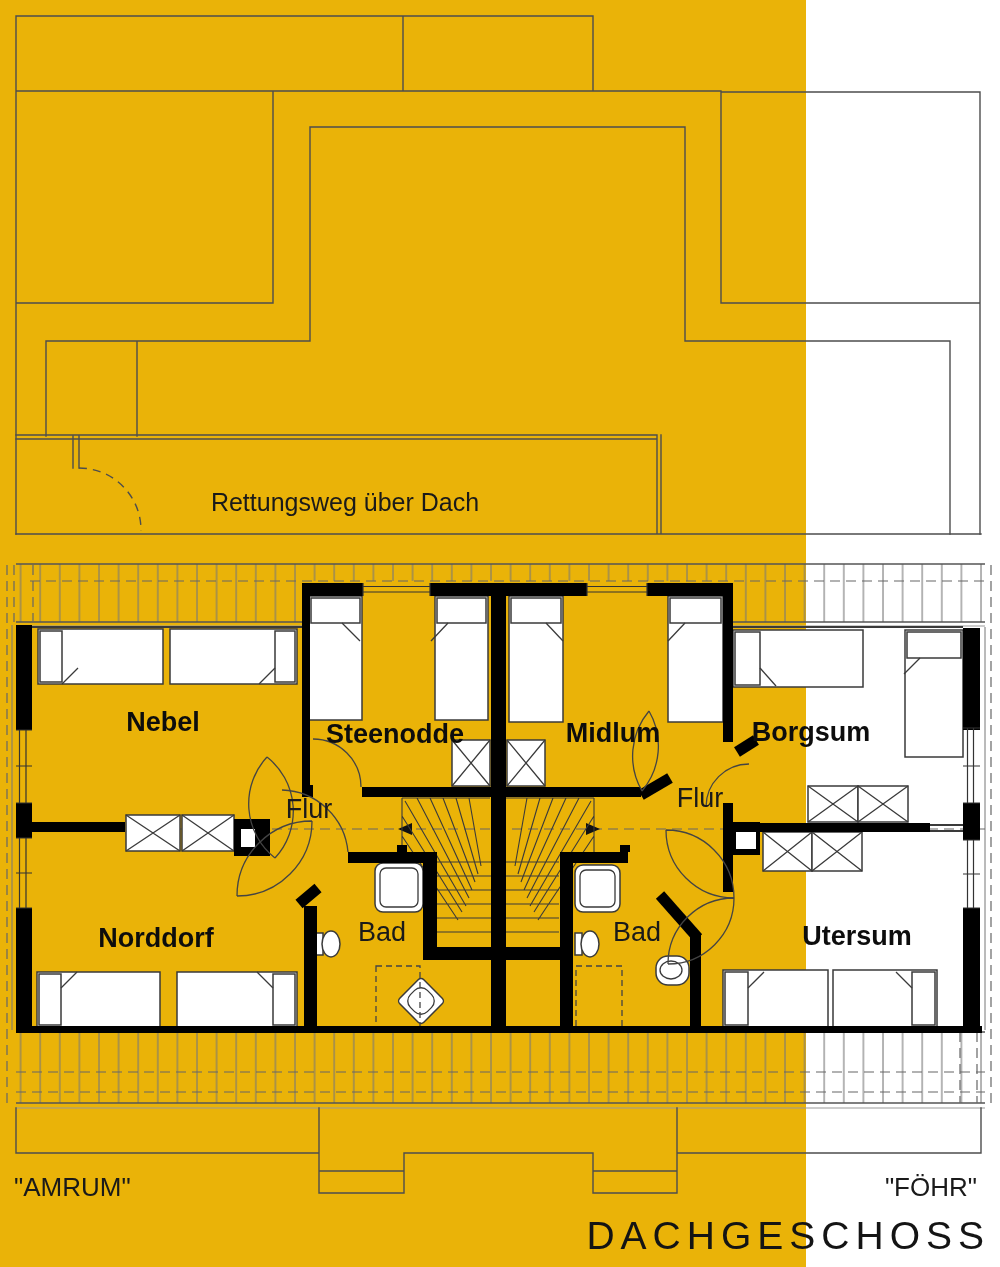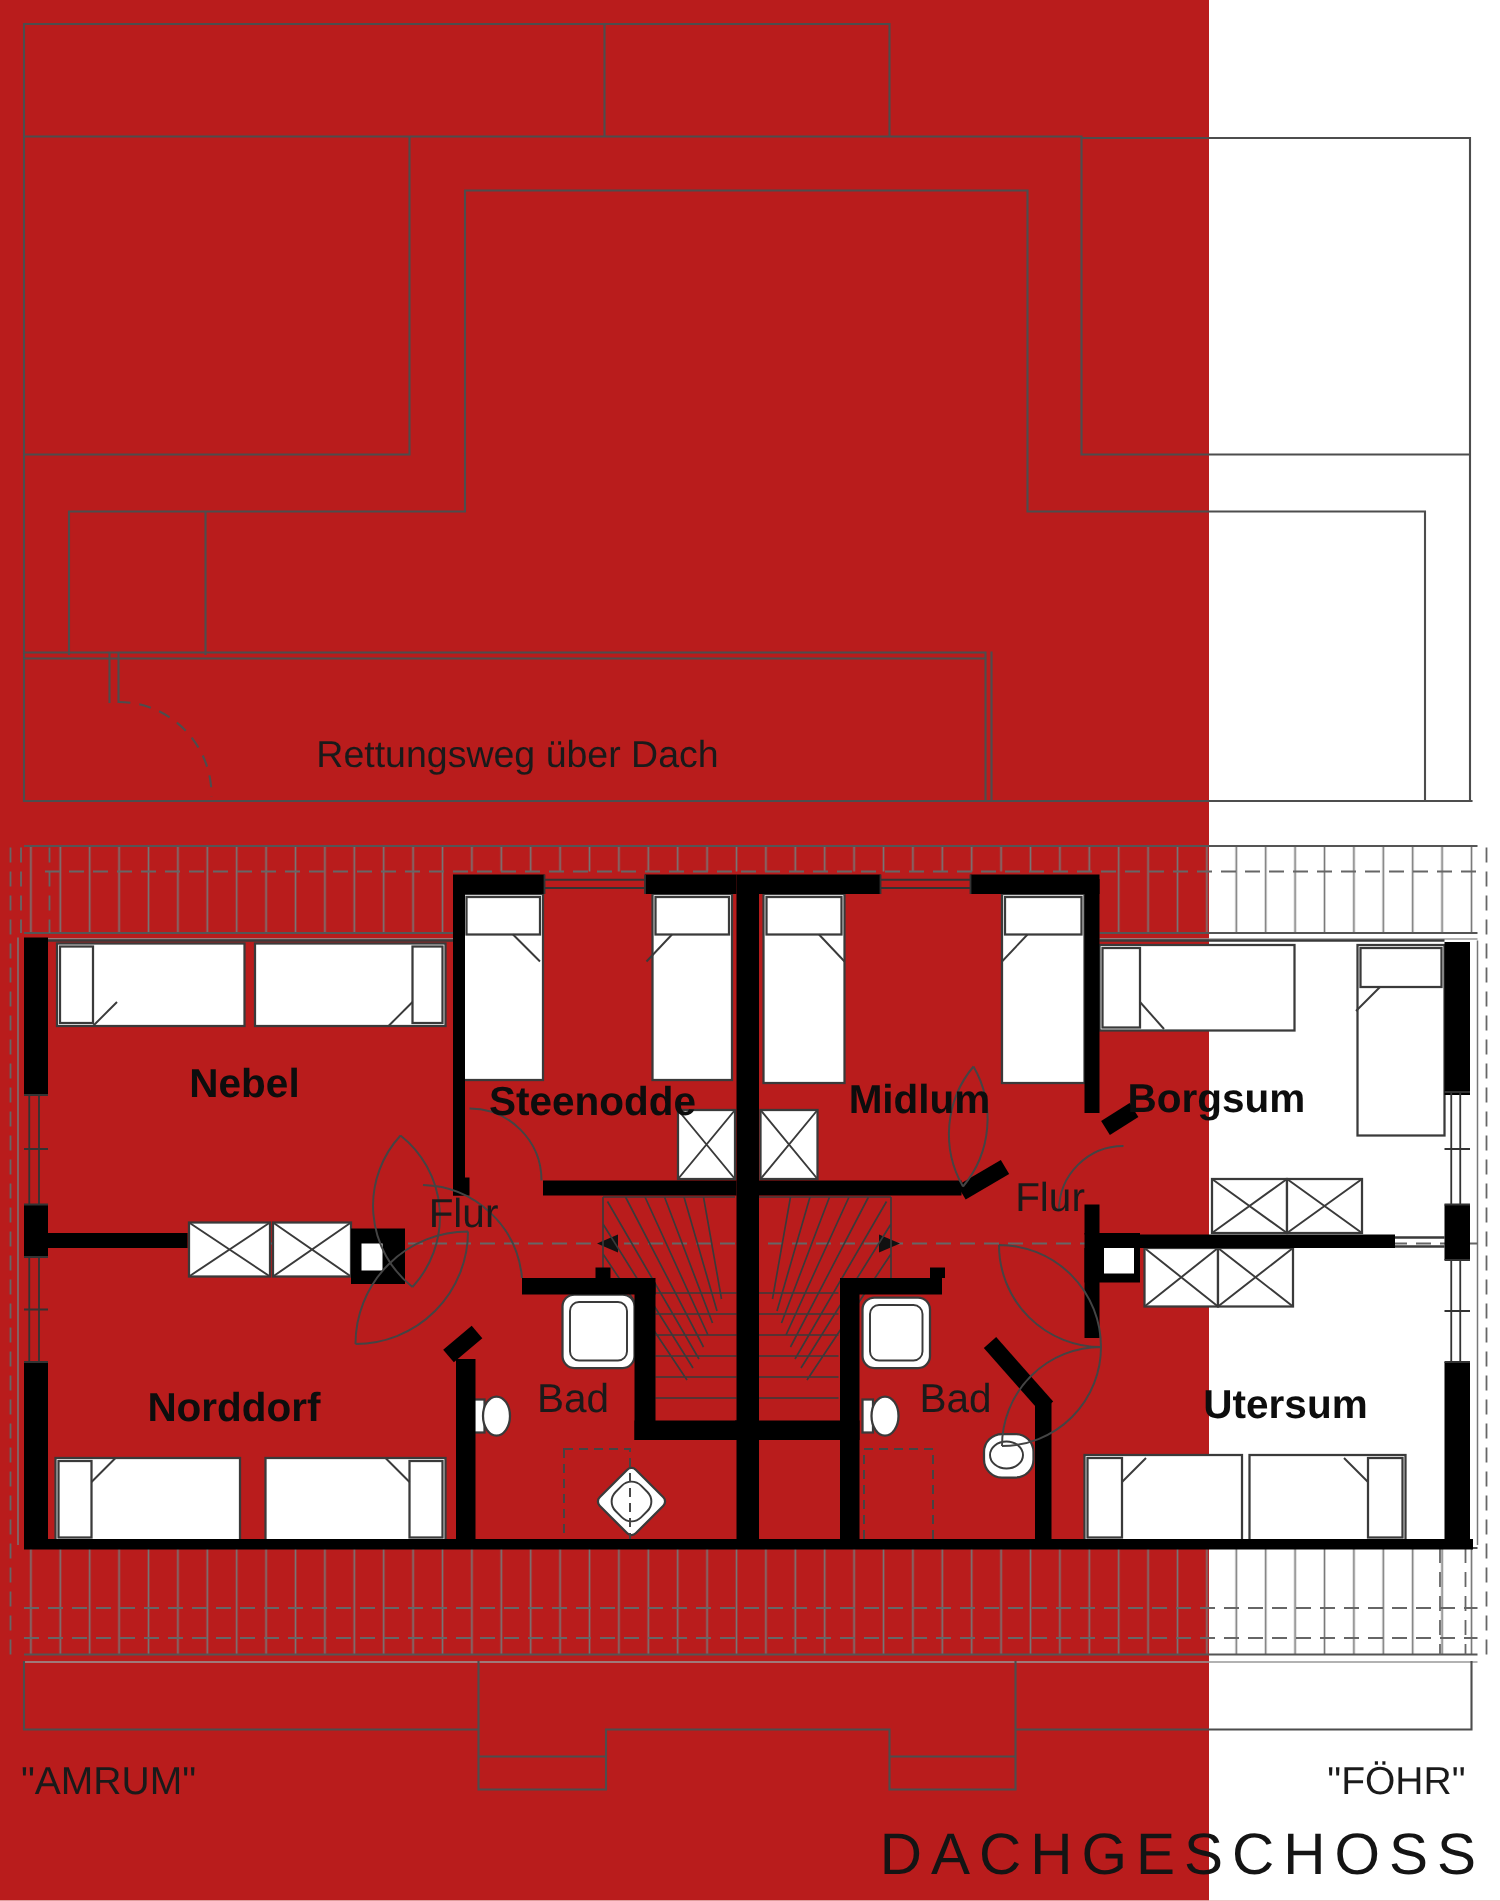--- a/index.html
+++ b/index.html
@@ -1,16 +1,16 @@
 <!DOCTYPE html>
 <html><head>
 <meta charset="utf-8">
 <style>
   html,body{margin:0;padding:0;background:#fff;}
-  #page{width:806px;height:1267px;position:relative;background:#b91c1c;
+  #page{width:806px;height:1267px;position:relative;background:#eab308;
         font-family:"Liberation Sans", sans-serif;}
   svg{display:block}
   .rf{stroke:#4d4d4d;stroke-width:1.4;fill:none;stroke-linecap:square}
   .rfd{stroke:#4d4d4d;stroke-width:1.4;fill:none;stroke-dasharray:8 6}
   .bandline{stroke:#555;stroke-width:1.3;fill:none}
   .bandline2{stroke:#999;stroke-width:1;fill:none}
   .dashln{stroke:#666;stroke-width:1.2;fill:none;stroke-dasharray:10 6}
   .edgeln{stroke:#777;stroke-width:1;fill:none}
   .wall{fill:#000;stroke:none}
   .wallln{stroke:#000;stroke-width:11;fill:none;stroke-linecap:butt}

